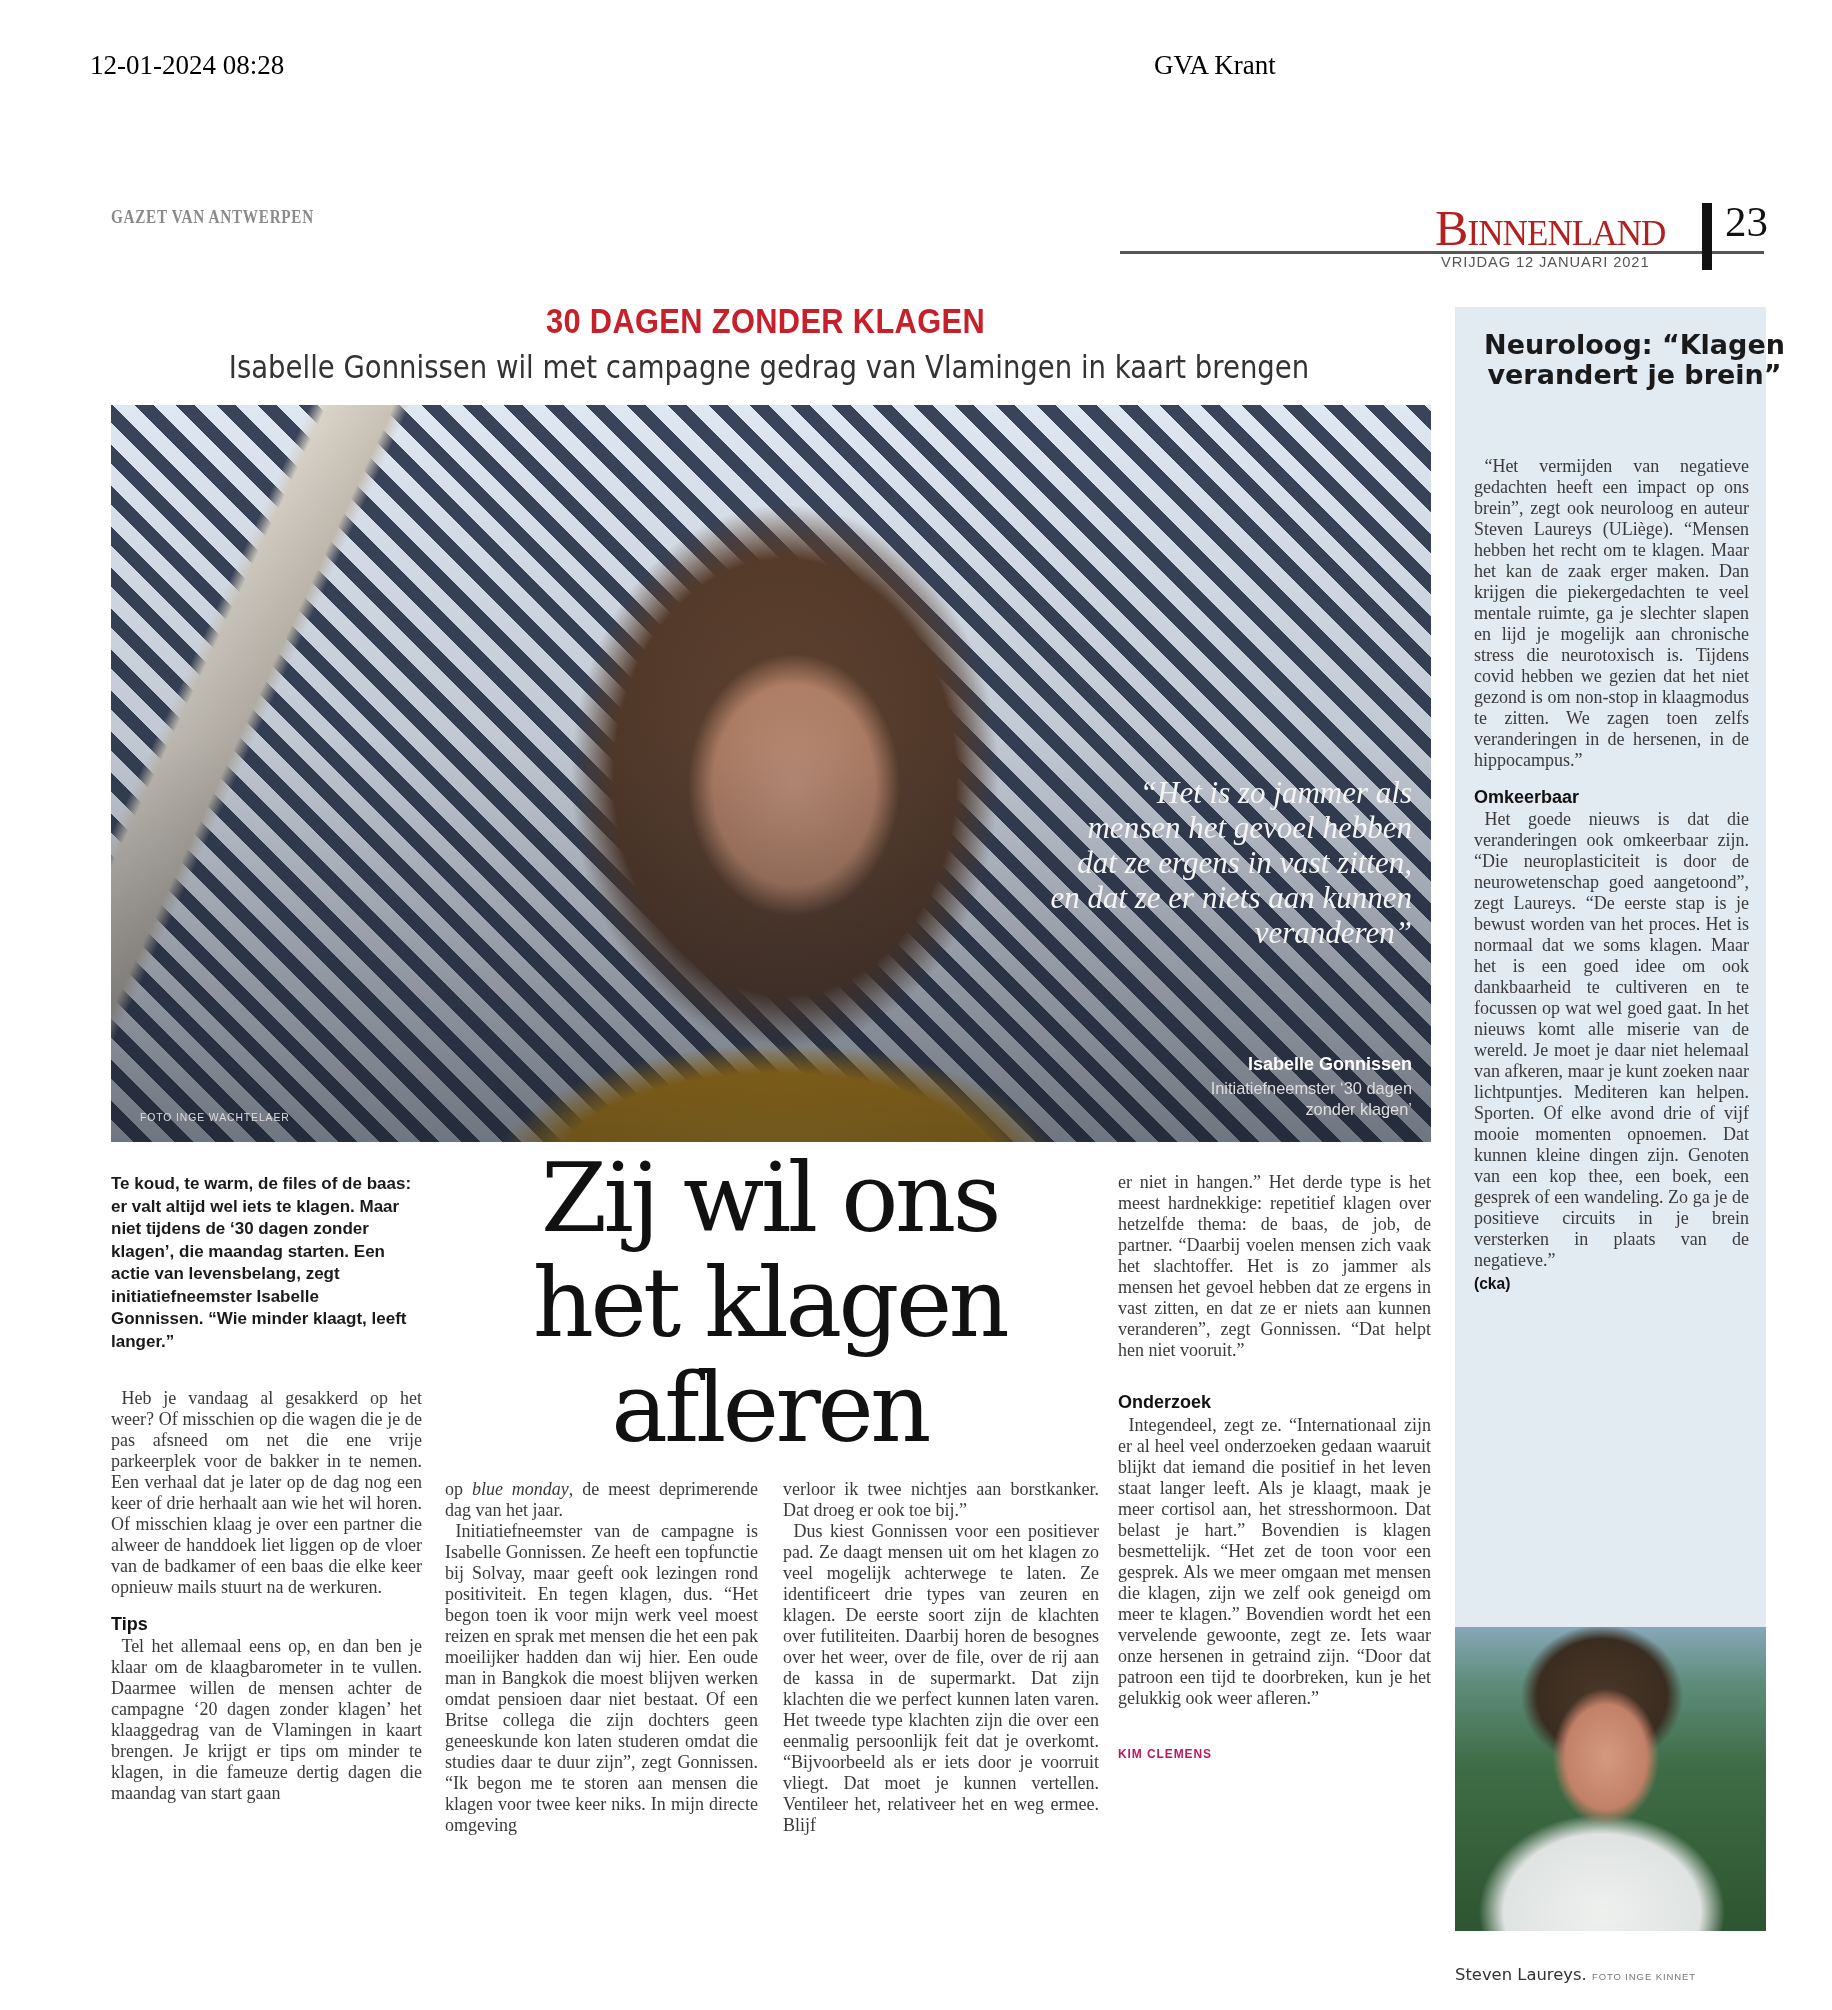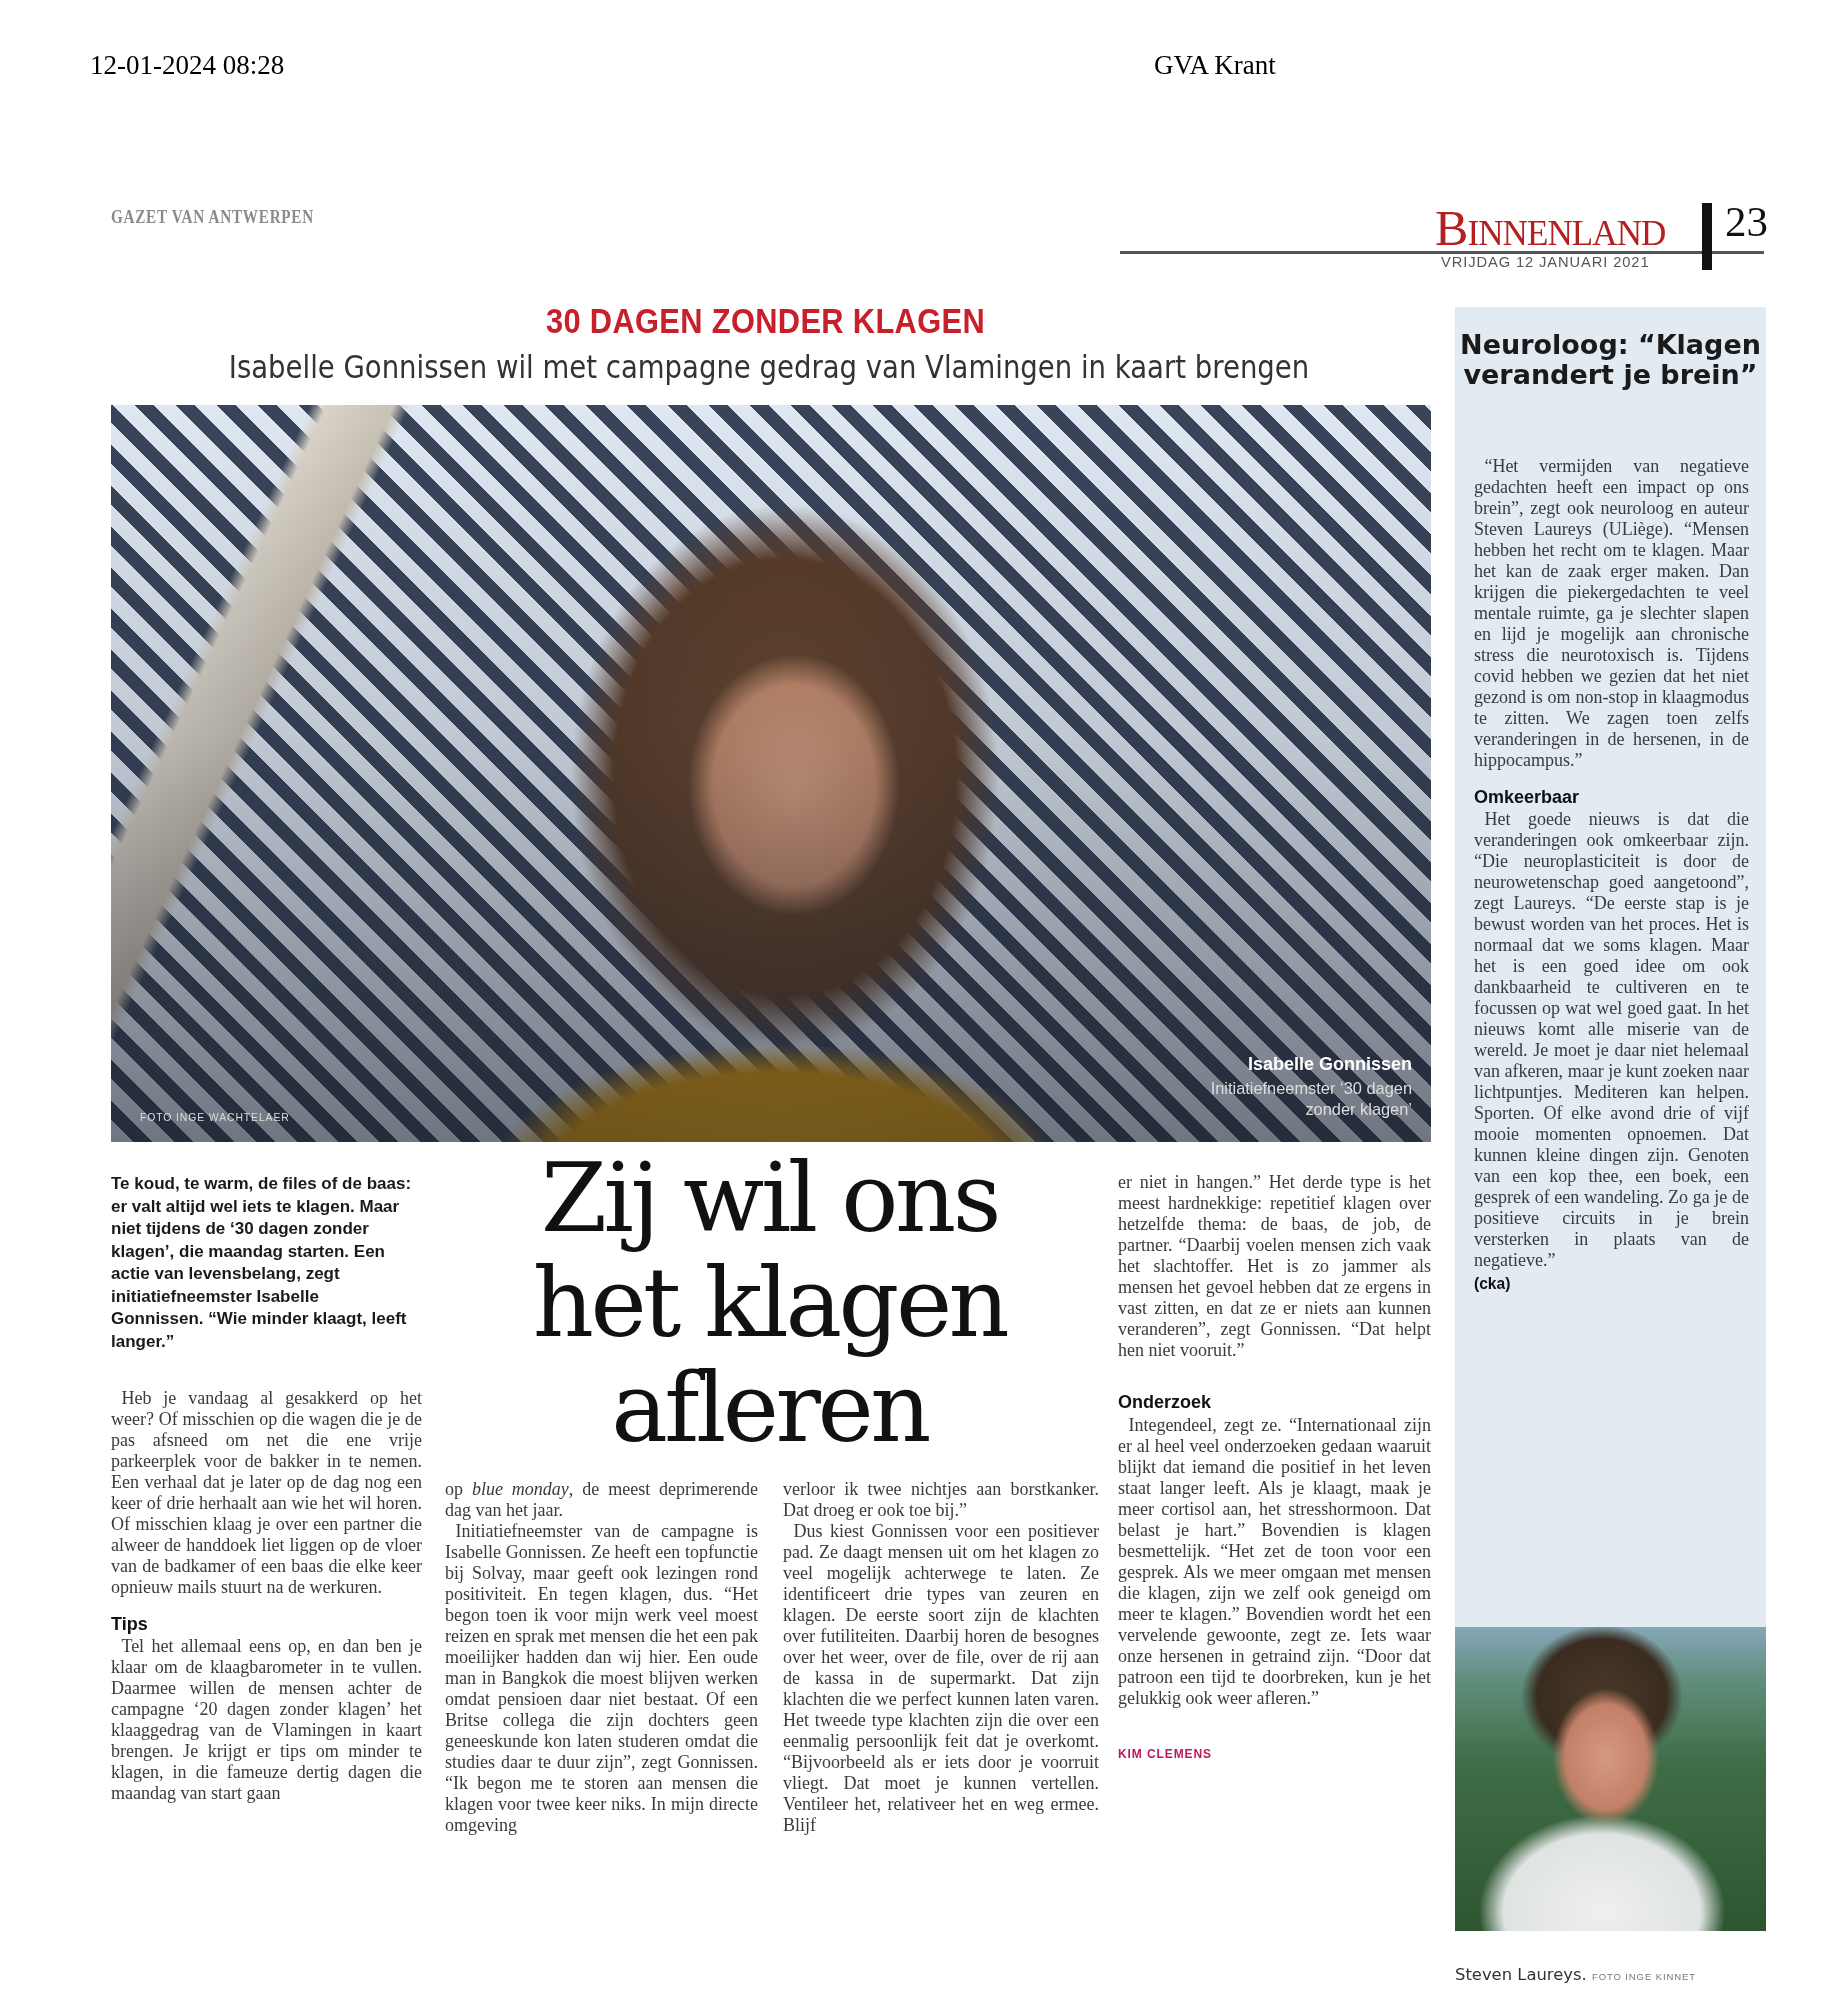--- a/index.html
+++ b/index.html
@@ -48,21 +48,21 @@
   .intro { left: 111px; width: 303px; top: 1173px; font-family: "Liberation Sans", sans-serif; font-weight: bold; font-size: 17px; line-height: 22.5px; color: #1a1a1a; }
 
   .col1 { left: 111px; width: 311px; top: 1388px; }
   .col2 { left: 445px; width: 313px; top: 1479px; }
   .col3 { left: 783px; width: 316px; top: 1479px; }
   .col4 { left: 1118px; width: 313px; top: 1172px; }
   .byline { font-family: Liberation Sans, sans-serif; font-weight: bold; font-size: 12px; color: #be185d; letter-spacing: 0.9px; margin-top: 35px; }
 
   
   .sidebar { left: 1455px; top: 307px; width: 311px; height: 1624px; background: #e2eaf2; }
-  .sidebar-title { left: 0; width: 311px; top: 22.5px; text-align: center; font-family: "DejaVu Sans", sans-serif; font-weight: bold; font-size: 27px; line-height: 30px; color: #1a1a1a; }
+  .sidebar-title { left: 0; width: 311px; top: 22.5px; text-align: center; font-family: "DejaVu Sans", sans-serif; font-weight: bold; font-size: 27px; line-height: 30px; color: #1a1a1a; padding-left: 24px; }
   .sidebar-body { left: 19px; width: 275px; top: 149px; }
   .sidebar-tag { font-family: "Liberation Sans", sans-serif; font-weight: bold; font-size: 15.6px; color: #111; margin-top: 1.7px; }
   .side-photo { left: 1455px; top: 1627px; width: 311px; height: 304px; overflow: hidden;
     background:
       radial-gradient(ellipse 74px 95px at 151px 130px, #d49a80 0%, #c28068 55%, rgba(0,0,0,0) 72%),
       radial-gradient(ellipse 108px 95px at 147px 69px, #4a3828 0%, #3a2c20 60%, rgba(0,0,0,0) 75%),
       radial-gradient(ellipse 164px 130px at 147px 285px, #eef0ee 0%, #dfe3e2 60%, rgba(0,0,0,0) 75%),
       linear-gradient(180deg, #86a7b8 0%, #5f8d7c 18%, #3f6d46 45%, #2d5530 100%); }
   .side-caption { left: 1455px; top: 1965px; font-family: "DejaVu Sans", sans-serif; font-size: 16.4px; color: #333; }
   .side-caption .credit { font-family: "Liberation Sans", sans-serif; font-size: 9.5px; color: #777; letter-spacing: 0.9px; margin-left: 5.2px; }
@@ -79,20 +79,21 @@
 <div class="abs section-bar"></div>
 <div class="abs page-number">23</div>
 <div class="abs section-date">VRIJDAG 12 JANUARI 2021</div>
 
 <div class="abs kicker">30 DAGEN ZONDER KLAGEN</div>
 <div class="abs subtitle">Isabelle Gonnissen wil met campagne gedrag van Vlamingen in kaart brengen</div>
 
 <div class="abs main-photo">
   <div class="abs photo-shade"></div>
   <div class="abs photo-credit">FOTO INGE WACHTELAER</div>
+  <div class="abs pull-quote">“Het is zo jammer als mensen het gevoel hebben dat ze ergens in vast zitten, en dat ze er niets aan kunnen veranderen”</div>
   <div class="abs quote-author">Isabelle Gonnissen</div>
   <div class="abs quote-role">Initiatiefneemster ‘30 dagen zonder klagen’</div>
 </div>
 
 <div class="abs intro">Te koud, te warm, de files of de baas: er valt altijd wel iets te klagen. Maar niet tijdens de ‘30 dagen zonder klagen’, die maandag starten. Een actie van levensbelang, zegt initiatiefneemster Isabelle Gonnissen. “Wie minder klaagt, leeft langer.”</div>
 
 <div class="abs headline">Zij wil ons het klagen afleren</div>
 
 <div class="abs body col1">
   <p>Heb je vandaag al gesakkerd op het weer? Of misschien op die wagen die je de pas afsneed om net die ene vrije parkeerplek voor de bakker in te nemen. Een verhaal dat je later op de dag nog een keer of drie herhaalt aan wie het wil horen. Of misschien klaag je over een partner die alweer de handdoek liet liggen op de vloer van de badkamer of een baas die elke keer opnieuw mails stuurt na de werkuren.</p>

